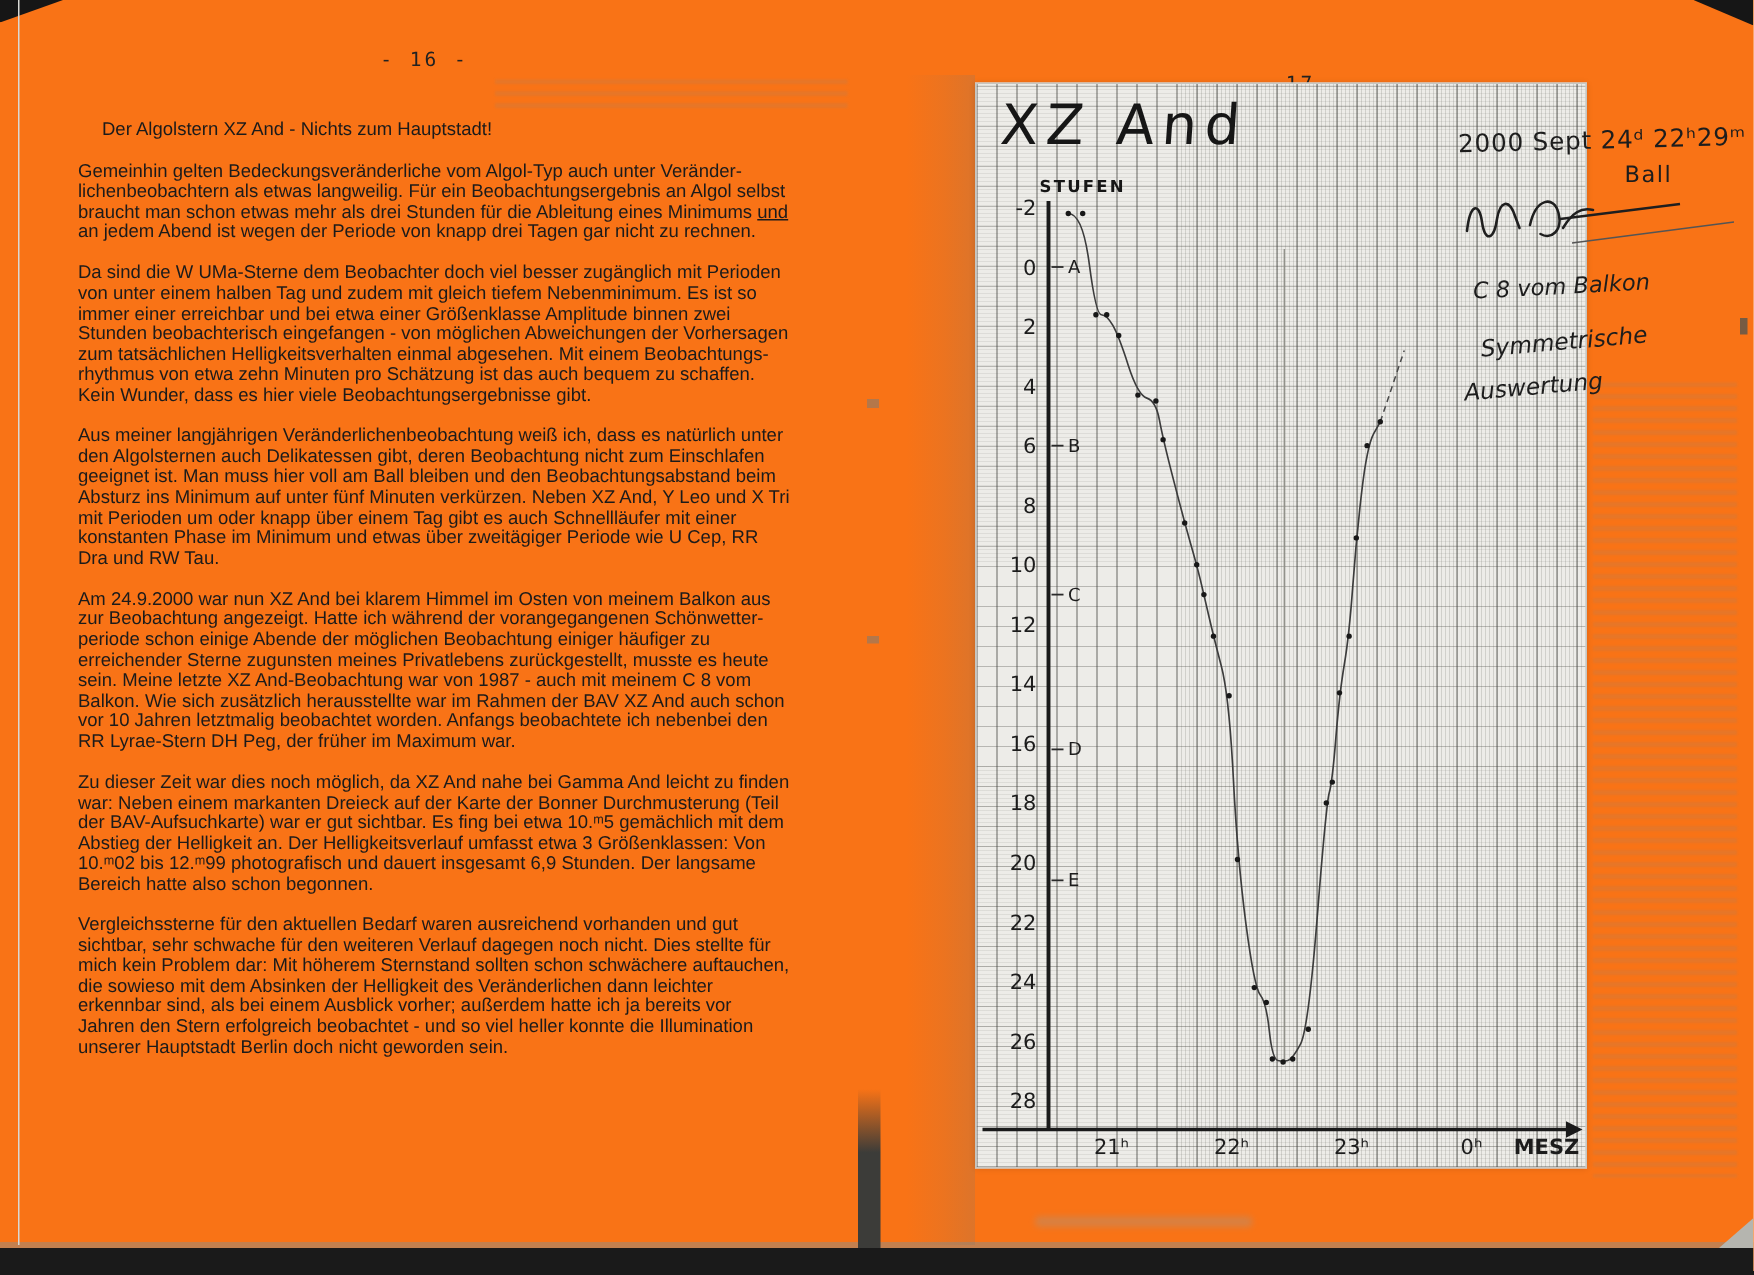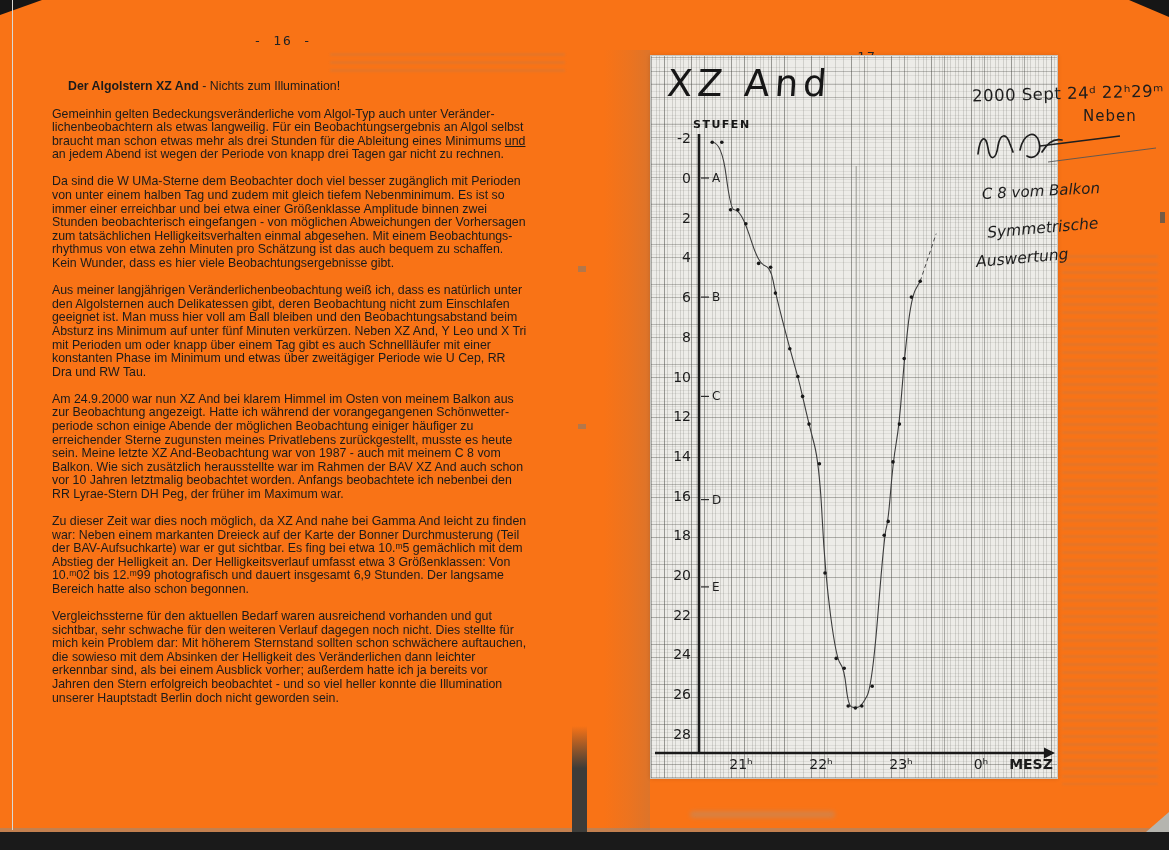--- a/index.html
+++ b/index.html
@@ -26,21 +26,21 @@
   .ghost{position:absolute;background:repeating-linear-gradient(180deg,rgba(138,138,130,.17) 0 3px,rgba(0,0,0,0) 3px 8px);
       filter:blur(.8px);}
   .speck{position:absolute;background:#7c7c76;opacity:.55;filter:blur(.5px);}
 
   
   .pagenum{position:absolute;width:110px;text-align:center;font-family:"DejaVu Sans Mono",monospace;
       font-size:13px;letter-spacing:2px;color:#222;}
   #article{position:absolute;left:52px;top:80px;width:540px;color:#1b1b1b;
       font-size:12.35px;line-height:13.6px;}
   #article .title{margin:0 0 14px 0;white-space:pre-line;}
-  #article .title b{font-weight:bold;padding-left:16px;}
+  #article .title b{font-weight:normal;padding-left:16px;}
   #article p{margin:0 0 13.5px 0;white-space:pre-line;}
   #article .u{text-decoration:underline;}
 
   
   #sheet{position:absolute;left:650px;top:55px;width:406px;height:722px;
       background-color:#edece8;
       background-image:
         repeating-linear-gradient(90deg,rgba(60,60,55,.38) 0 .8px,rgba(0,0,0,0) .8px 13.33px),
         repeating-linear-gradient(0deg,rgba(60,60,55,.30) 0 .8px,rgba(0,0,0,0) .8px 13.33px),
         repeating-linear-gradient(90deg,rgba(105,105,98,.22) 0 .5px,rgba(0,0,0,0) .5px 2.67px),
@@ -78,21 +78,21 @@
   <div id="corner-br-smudge"></div>
   <div id="under-sheet-smudge"></div>
   <div class="ghost" style="left:330px;top:53px;width:235px;height:21px;"></div>
   <div class="ghost" style="left:1062px;top:255px;width:96px;height:530px;"></div>
   <div class="speck" style="left:578px;top:266px;width:8px;height:6px;"></div>
   <div class="speck" style="left:578px;top:424px;width:8px;height:5px;"></div>
 
   <div class="pagenum" style="left:228px;top:33px;">- 16 -</div>
 
   <div id="article">
-    <div class="title"><b>Der Algolstern XZ And</b><span> -  Nichts zum Illumination!</span></div>
+    <div class="title"><b>Der Algolstern XZ And</b><span> -  Nichts zum Hauptstadt!</span></div>
     <p><span>Gemeinhin gelten Bedeckungsveränderliche vom Algol-Typ auch unter Veränder-
 lichenbeobachtern als etwas langweilig. Für ein Beobachtungsergebnis an Algol selbst
 braucht man schon etwas mehr als drei Stunden für die Ableitung eines Minimums </span><span class="u">und</span><span>
 an jedem Abend ist wegen der Periode von knapp drei Tagen gar nicht zu rechnen.</span></p>
     <p>Da sind die W UMa-Sterne dem Beobachter doch viel besser zugänglich mit Perioden
 von unter einem halben Tag und zudem mit gleich tiefem Nebenminimum. Es ist so
 immer einer erreichbar und bei etwa einer Größenklasse Amplitude binnen zwei
 Stunden beobachterisch eingefangen - von möglichen Abweichungen der Vorhersagen
 zum tatsächlichen Helligkeitsverhalten einmal abgesehen. Mit einem Beobachtungs-
 rhythmus von etwa zehn Minuten pro Schätzung ist das auch bequem zu schaffen.
@@ -211,21 +211,21 @@
           <circle cx="260.4" cy="241.1" r="1.8" fill="#181818"></circle>
           <circle cx="269.2" cy="225.2" r="1.8" fill="#181818"></circle>
         </g>
       <g id="g-unit">
           <text x="380" y="713" text-anchor="middle" class="num" font-weight="bold">MESZ</text>
         </g>
     </svg>
   </div>
 
   <div class="annot" id="annot-date">2000 Sept 24ᵈ 22ʰ29ᵐ</div>
-  <div class="annot" id="annot-tz">Neben</div>
+  <div class="annot" id="annot-tz">Ball</div>
   <svg id="signature" width="192" height="52" viewBox="0 0 192 52">
     <path d="M8,32 C10,14 16,12 18,26 C20,40 26,38 28,24 C30,12 36,10 40,22 L43,30
              M50,28 C54,10 66,8 69,20 C72,32 64,38 57,34 M72,30 C78,20 84,16 92,18" fill="none" stroke="#1f1f1f" stroke-width="1.7" stroke-linecap="round"></path>
     <path d="M70,24 L150,14" fill="none" stroke="#1f1f1f" stroke-width="1.6"></path>
     <path d="M78,40 L186,26" fill="none" stroke="#555" stroke-width="0.9"></path>
   </svg>
   <div class="annot" id="annot-instrument">C 8  vom Balkon</div>
   <div class="annot" id="annot-method1">Symmetrische</div>
   <div class="annot" id="annot-method2">Auswertung</div>
 

